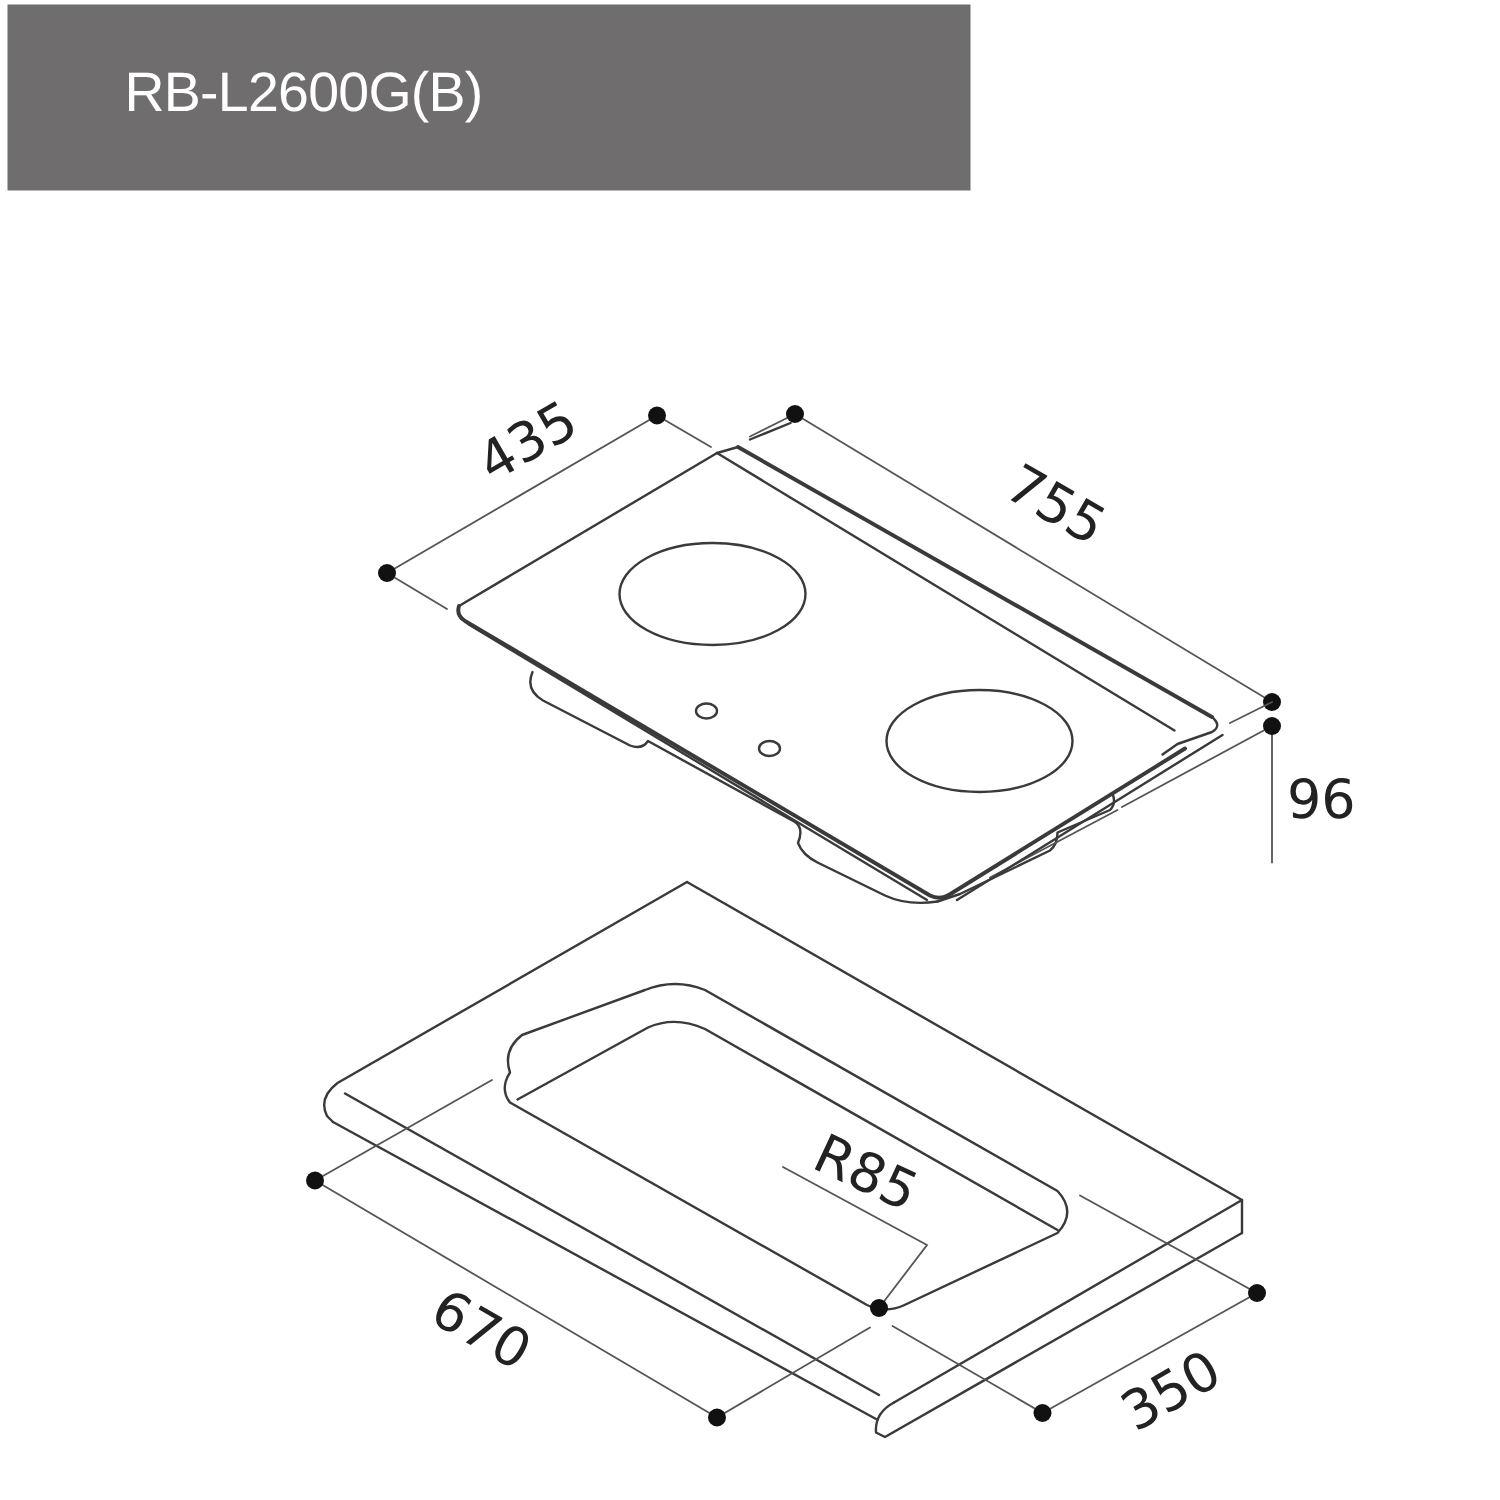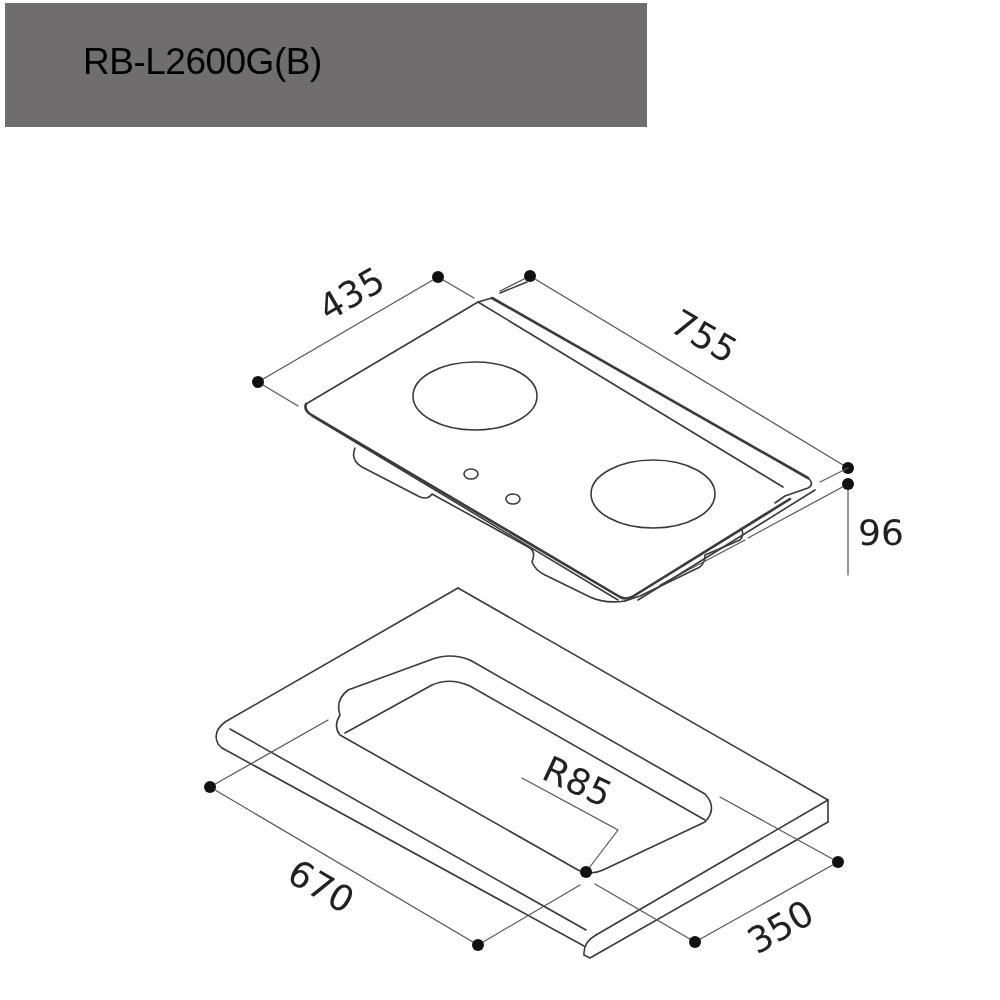--- a/index.html
+++ b/index.html
@@ -3,21 +3,21 @@
   <meta charset="utf-8">
   <style>
     html, body { margin: 0; padding: 0; background: #ffffff; }
     body { width: 1000px; height: 1000px; position: relative; overflow: hidden; font-family: "Liberation Sans", sans-serif; }
     .header-banner {
       position: absolute; left: 5px; top: 3px; width: 642px; height: 124px;
       background: #6f6d6e;
     }
     .header-title {
       position: absolute; left: 78px; top: 38px;
-      color: #000000; font-size: 37px; letter-spacing: -0.5px;
+      color: #ffffff; font-size: 37px; letter-spacing: -0.5px;
       font-family: "Liberation Sans", sans-serif;
       text-align: right;
     }
     svg.drawing { position: absolute; left: 0; top: 0; }
     .ln { fill: none; stroke: #3a3a3a; stroke-width: 1.6; stroke-linecap: round; stroke-linejoin: round; }
     .ln-thick { fill: none; stroke: #3a3a3a; stroke-width: 2.6; stroke-linecap: round; stroke-linejoin: round; }
     .ln-thin { fill: none; stroke: #555; stroke-width: 1.2; stroke-linecap: round; }
     .dot { fill: #111; }
     .dim-text { font-family: "DejaVu Sans", sans-serif; font-size: 36px; fill: #222; }
   </style>

